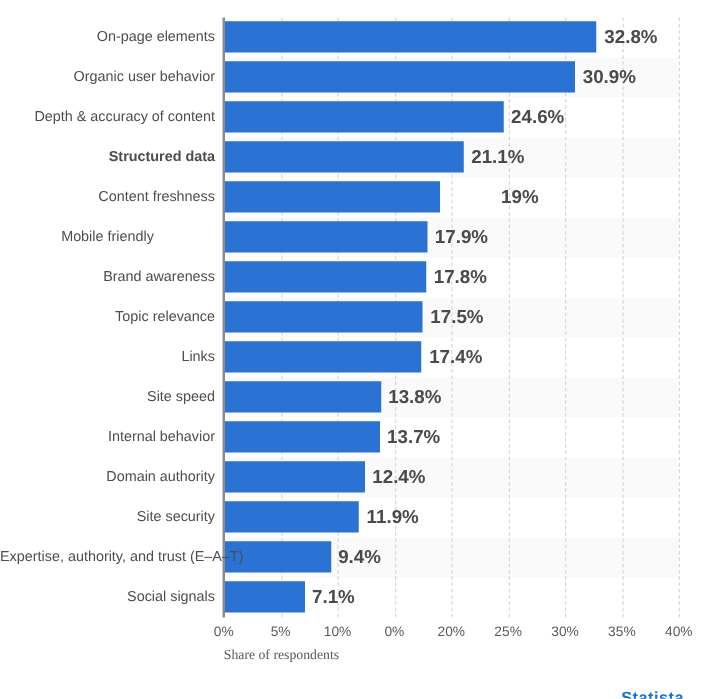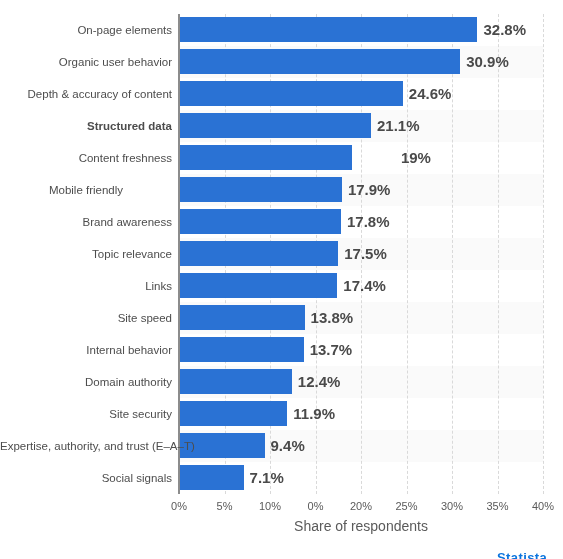--- a/index.html
+++ b/index.html
@@ -109,23 +109,24 @@
     color: #5a5a5a;
     transform: translateX(-50%);
     white-space: nowrap;
   }
 
   #xlabel {
     position: absolute;
     left: 179px;
     top: 518px;
     width: 364px;
-    text-align: center;
-    font-size: 14px;
+    text-align: left;
+    font-size: 11px;
     color: #5a5a5a;
+    font-family: Liberation Serif, serif;
   }
 
   #watermark {
     position: absolute;
     left: 497px;
     top: 551px;
     width: 62px;
     height: 8px;
     overflow: hidden;
   }

